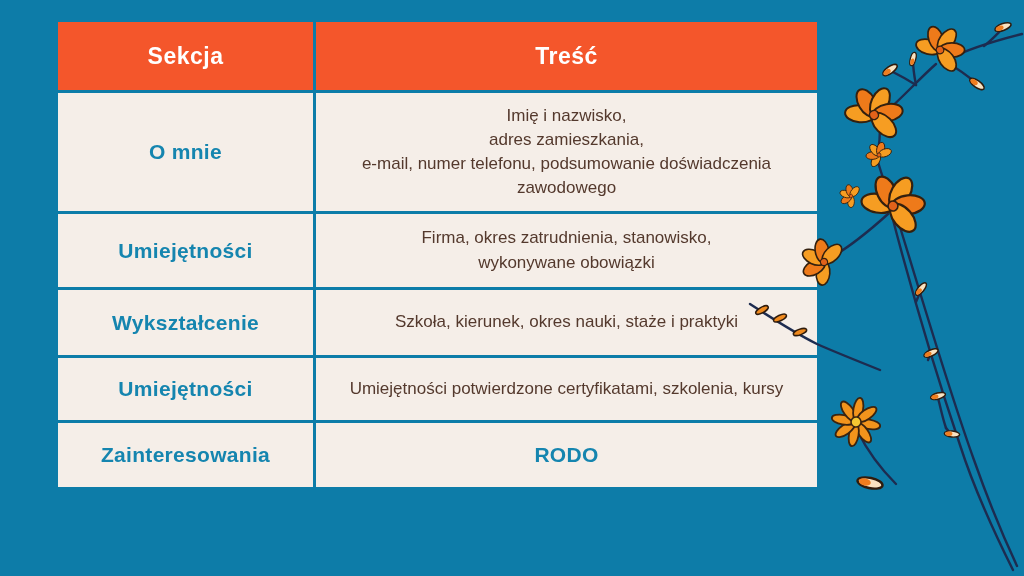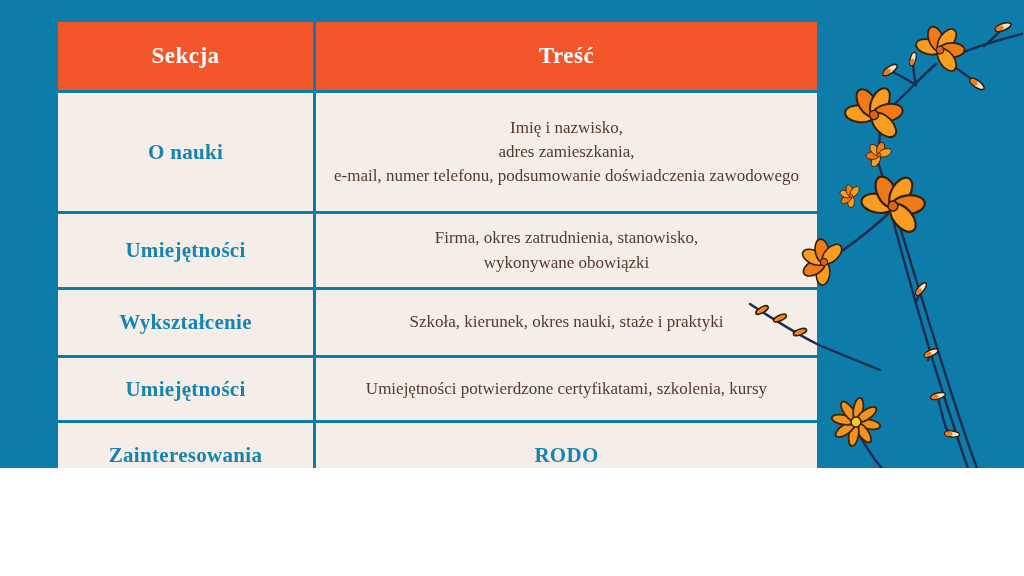--- a/index.html
+++ b/index.html
@@ -9,22 +9,22 @@
     --cell-bg:#F5EEE8;
     --section-text:#1585AF;
     --content-text:#54392D;
     --stem-navy:#1D2C50;
     --flower-orange:#F69D22;
     --flower-deep-orange:#EE7A1A;
   }
   html,body{margin:0;padding:0;}
   body{font-family:"Liberation Sans","DejaVu Sans",sans-serif;}
   .stage{
-    position:relative;width:1024px;height:468px;
-    background:var(--background);overflow:hidden;font-family:Liberation Serif, serif;
+    position:relative;width:1024px;height:576px;
+    background:var(--background);overflow:hidden;
   }
   .cv-table{
     position:absolute;left:58px;top:22px;
     display:grid;
     grid-template-columns:255px 501px;
     grid-template-rows:68px 118px 73px 65px 62px 64px 62px;
     gap:3px;
   }
   .cell{
     display:flex;align-items:center;justify-content:center;
@@ -59,21 +59,21 @@
 </style>
 </head>
 <body>
 
 <div class="stage">
 
   <div class="cv-table">
     <div class="cell head">Sekcja</div>
     <div class="cell head">Treść</div>
 
-    <div class="cell sec">O nauki</div>
+    <div class="cell sec">O mnie</div>
     <div class="cell content">Imię i nazwisko,
 adres zamieszkania,
 e-mail, numer telefonu, podsumowanie doświadczenia zawodowego</div>
 
     <div class="cell sec">Umiejętności</div>
     <div class="cell content">Firma, okres zatrudnienia, stanowisko,
 wykonywane obowiązki</div>
 
     <div class="cell sec">Wykształcenie</div>
     <div class="cell content">Szkoła, kierunek, okres nauki, staże i praktyki</div>

